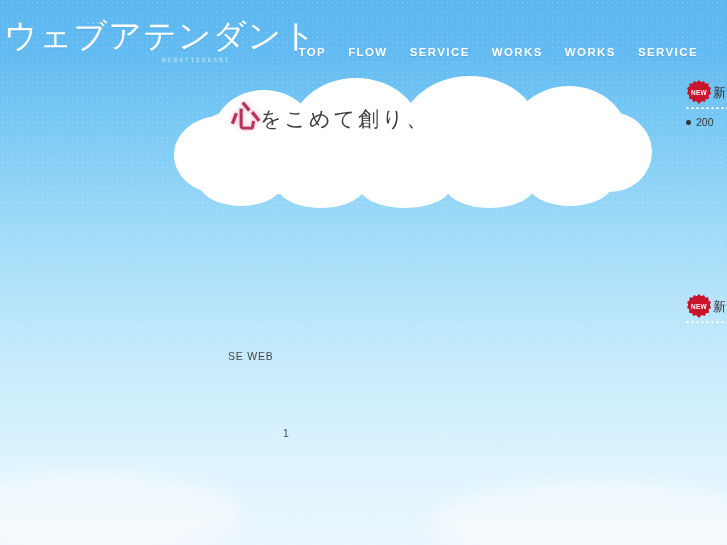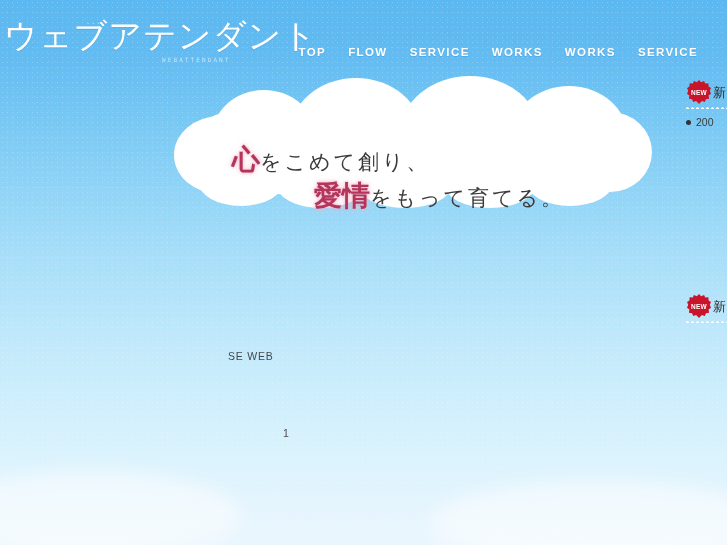--- a/index.html
+++ b/index.html
@@ -140,21 +140,20 @@
     position: absolute;
     left: 0; top: 0;
     width: 480px;
     height: 130px;
   }
   .hero-line {
     position: absolute;
     white-space: nowrap;
     font-family: Liberation Mono, monospace;
     color: #3a3a3a;
-    margin-top: 43px;
   }
   #hero-line-1 {
     left: 60px;
     top: 16px;
     font-size: 21px;
     letter-spacing: 3px;
   }
   #hero-line-2 {
     left: 142px;
     top: 52px;
@@ -343,23 +342,20 @@
     <div class="puff" style="left:26px;  top:74px; width:86px;  height:50px;"></div>
     <div class="puff" style="left:104px; top:78px; width:90px;  height:48px;"></div>
     <div class="puff" style="left:186px; top:80px; width:94px;  height:46px;"></div>
     <div class="puff" style="left:272px; top:78px; width:92px;  height:48px;"></div>
     <div class="puff" style="left:354px; top:74px; width:88px;  height:50px;"></div>
 
     <div id="hero-text">
       <div class="hero-line" id="hero-line-1">
         <span class="hero-accent">心</span><span>をこめて創り、</span>
       </div>
-      <div class="hero-line" id="hero-line-2">
-        <span class="hero-accent">愛情</span><span>をもって育てる。</span>
-      </div>
     </div>
 
   </div>
 
   <div id="right-rail">
 
     <div class="rail-block" id="rail-block-1">
       <div class="rail-head">
         <div class="new-badge">NEW</div>
         <div class="rail-title">新</div>

